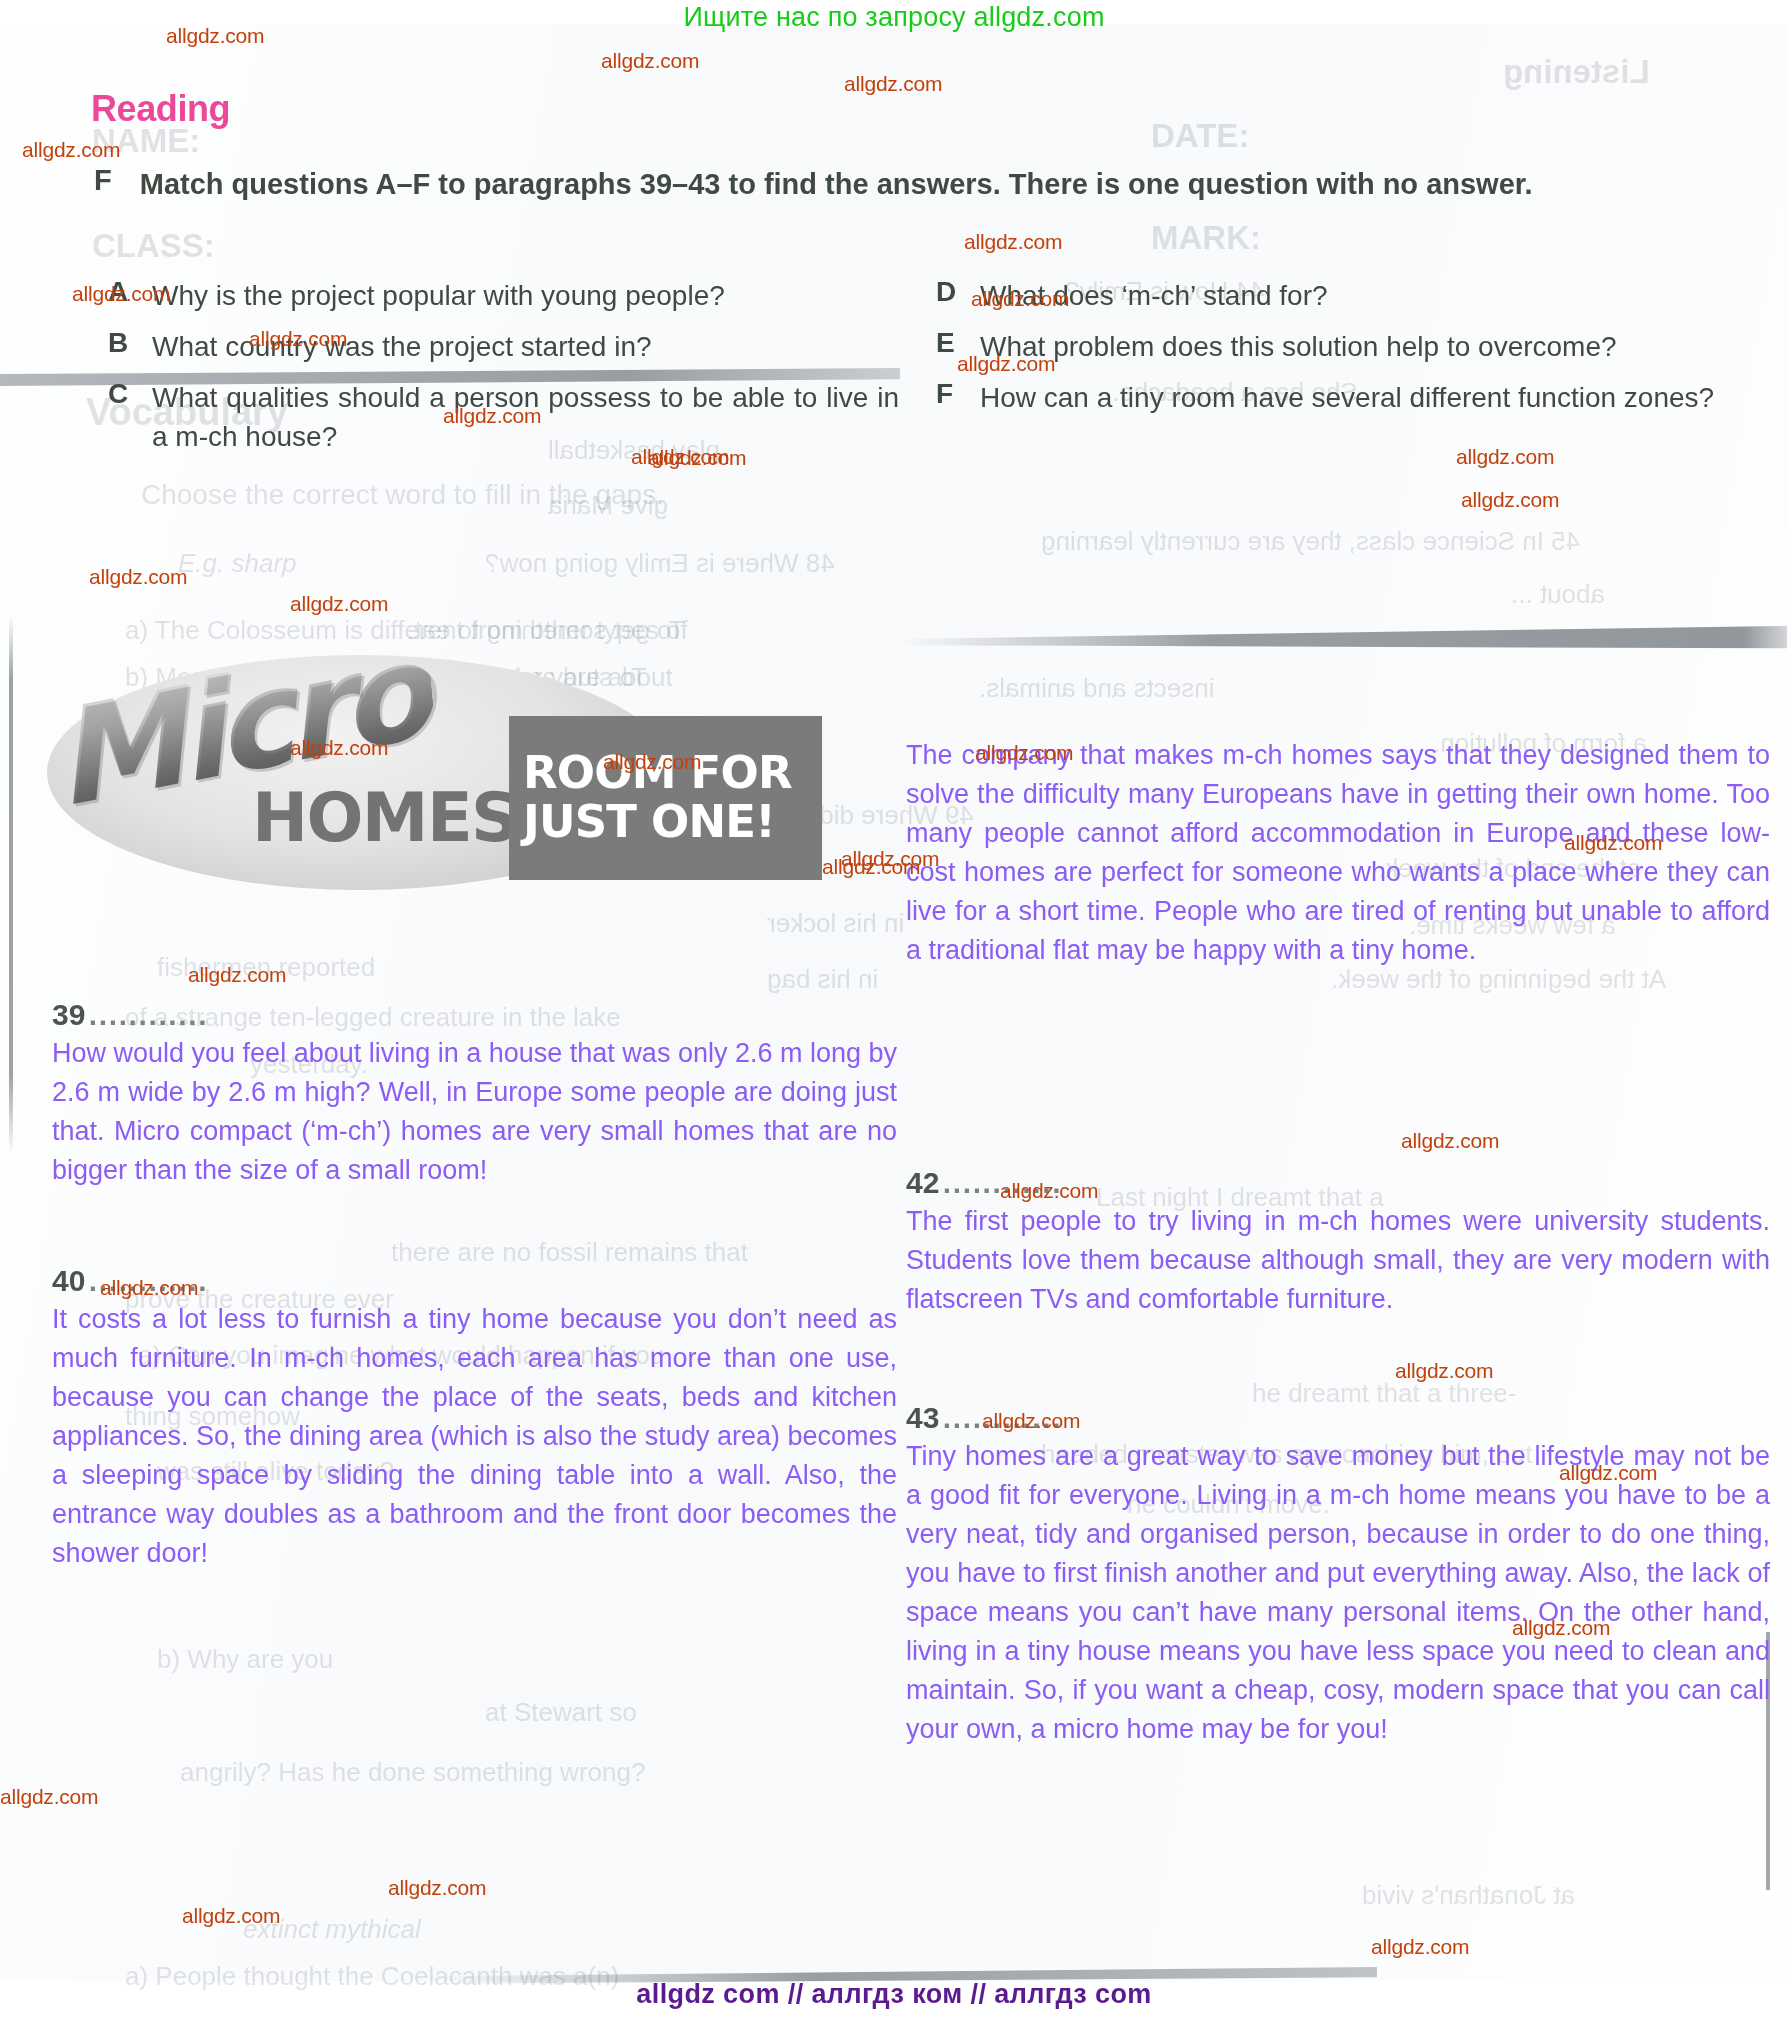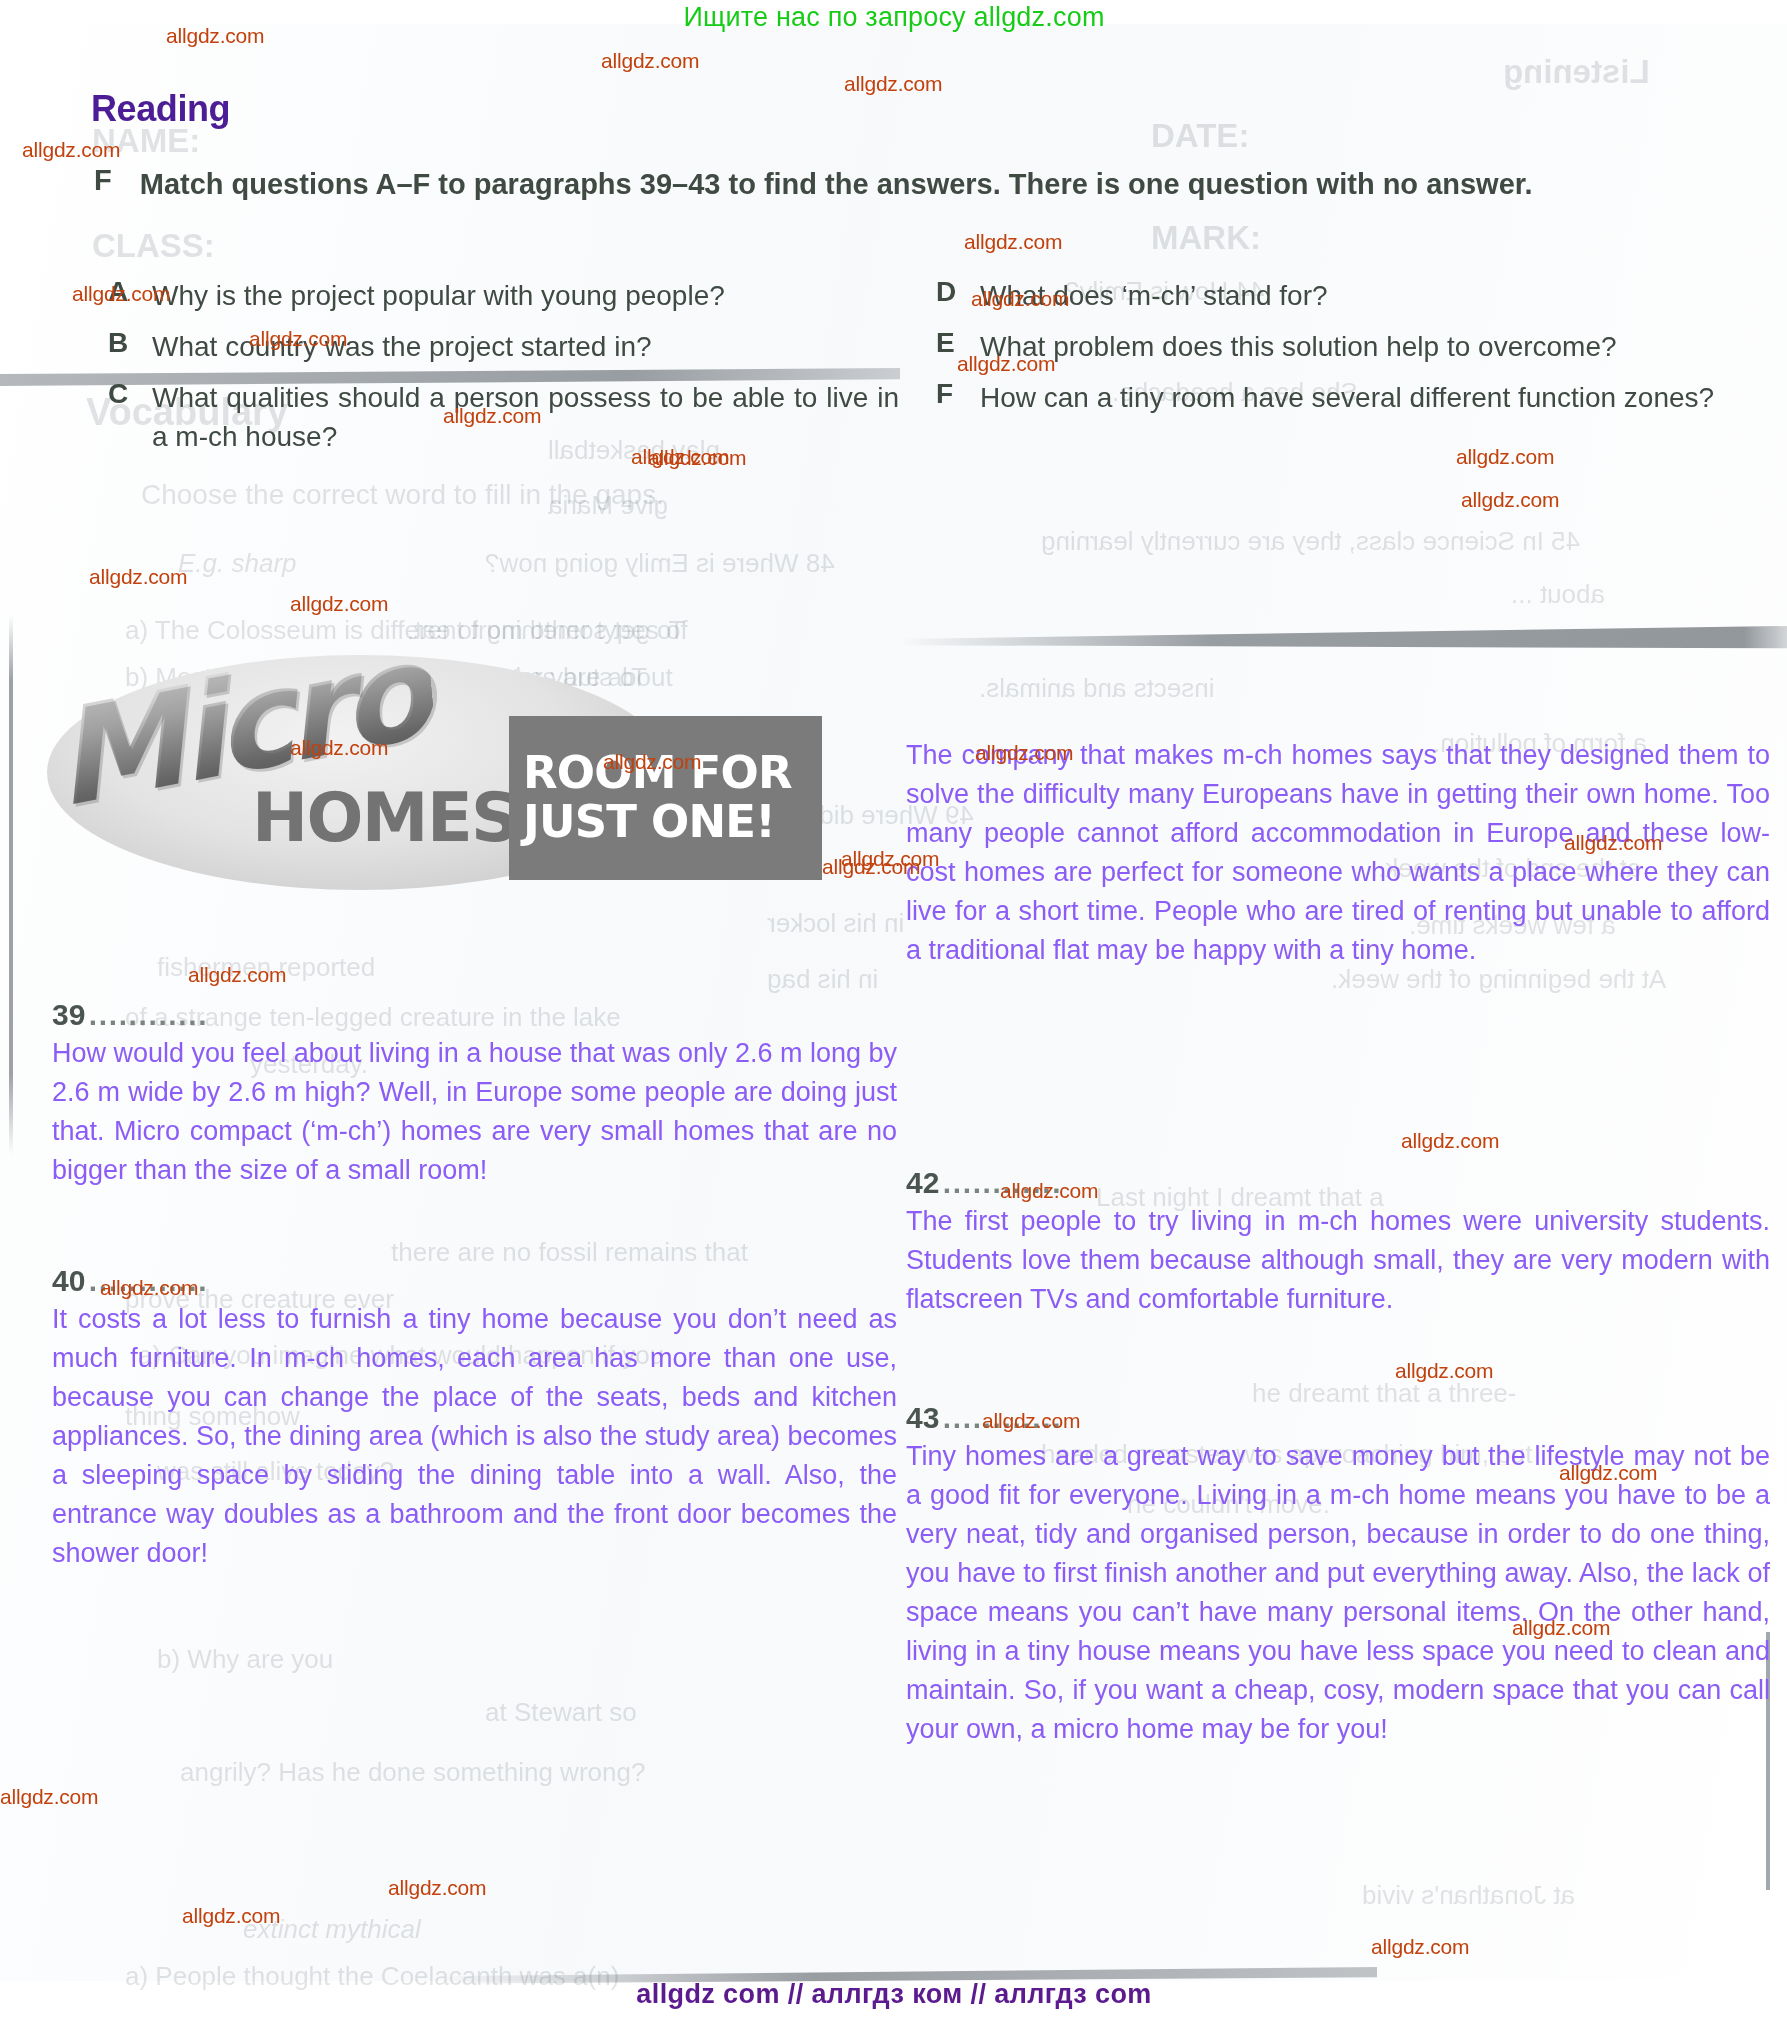--- a/index.html
+++ b/index.html
@@ -68,21 +68,21 @@
     position:absolute;
     color:#c2410c;
     font-size:21px;
     font-family:"Liberation Sans", sans-serif;
     white-space:nowrap;
     letter-spacing:-0.2px;
   }
 
   #page-title {
     position:absolute; left:91px; top:88px;
-    font-size:36px; font-weight:bold; color:#4c1d95;
+    font-size:36px; font-weight:bold; color:#ec4899;
     letter-spacing:-0.4px;
   }
 
   #instruction-row {
     position:absolute; left:94px; top:164px; width:1597px;
     display:flex; gap:28px;
   }
   #instruction-letter { font-size:29px; font-weight:bold; color:#3f4a42; }
   #instruction-text {
     font-size:29px; font-weight:bold; color:#3f4a42;

